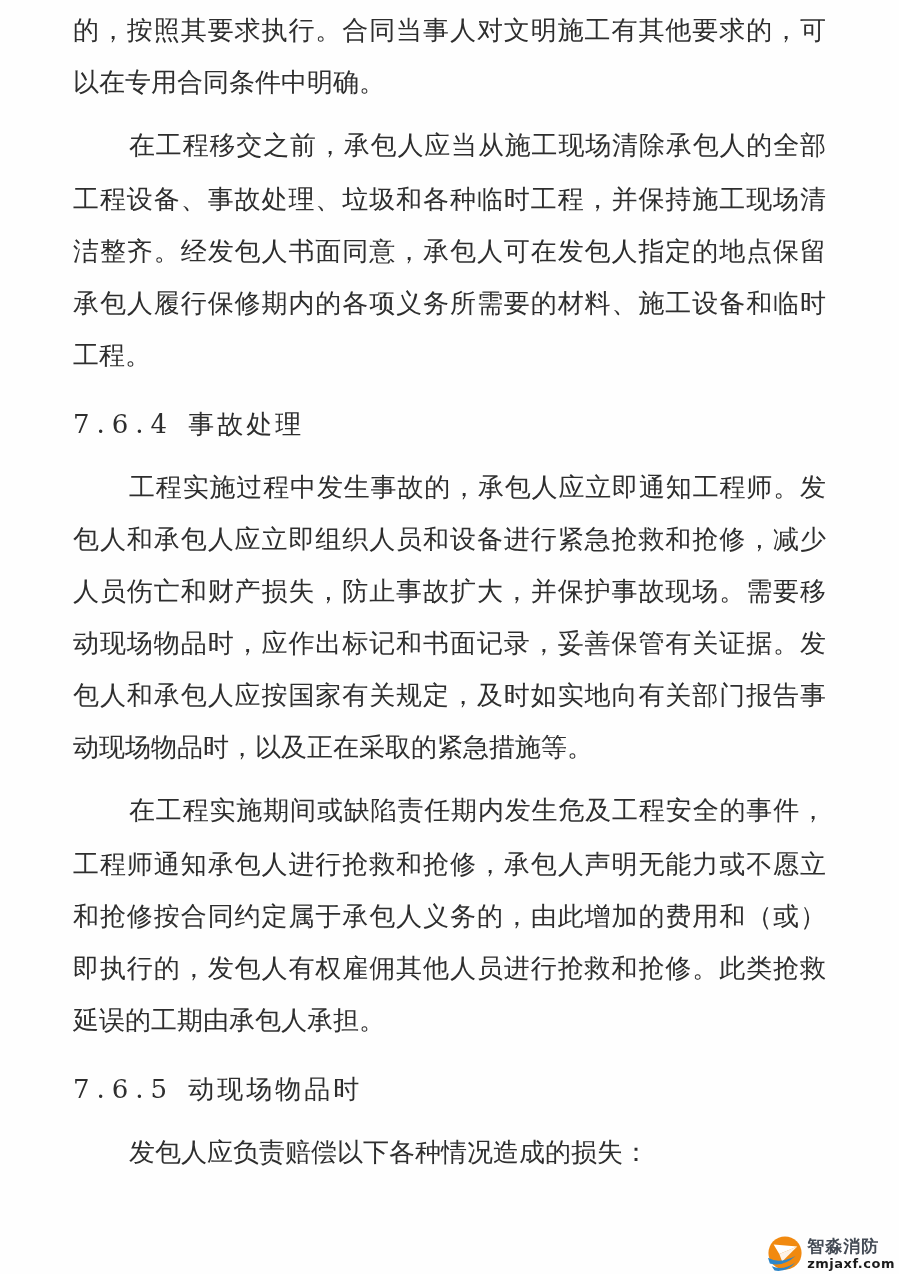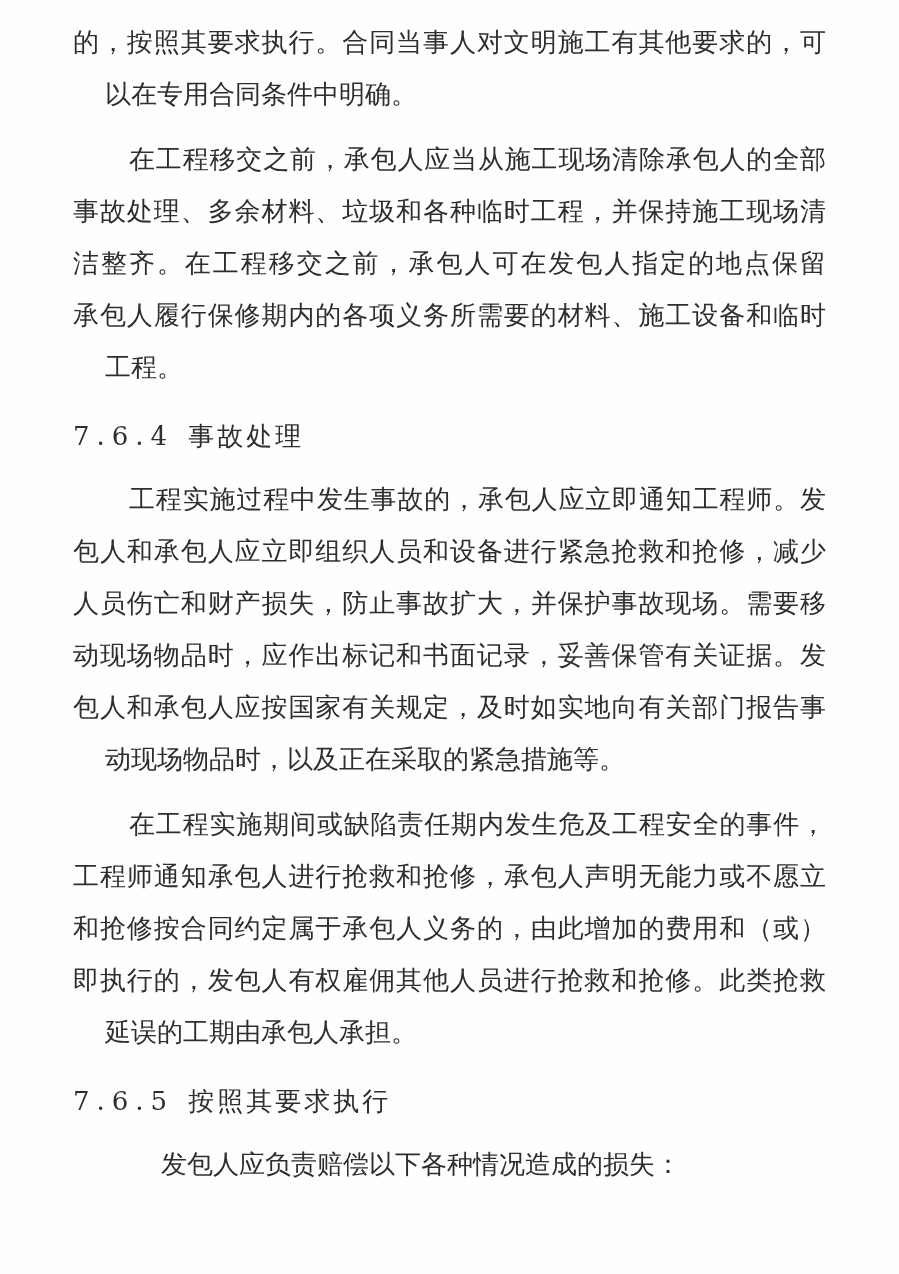--- a/index.html
+++ b/index.html
@@ -11,44 +11,43 @@
     position: relative;
     width: 899px;
     height: 1274px;
     background: #fefefe;
     overflow: hidden;
     font-family: "DejaVu Serif", "Liberation Serif", serif;
   }
   .doc {
     position: absolute;
     left: 73px;
-    top: 16px;
+    top: 4px;
     width: 753px;
     color: #2e2e2e;
     font-size: 26px;
   }
   .line {
     height: 52px;
     line-height: 52px;
     text-align: justify;
     text-align-last: justify;
     -moz-text-align-last: justify;
     overflow: hidden;
     white-space: normal;
   }
   .line.plain {
     text-align: center;
     text-align-last: left;
-    margin-left: 32px;
     -moz-text-align-last: left;
   }
   .line.indent {
     text-indent: 56px;
   }
-  .para-gap { margin-top: 13px; }
+  .para-gap { margin-top: 13px; font-family: Liberation Mono, monospace; }
   .after-heading { margin-top: 11px; }
   .heading {
     margin-top: 17px;
     text-align: left;
     text-align-last: left;
     -moz-text-align-last: left;
   }
   .heading .hnum {
     letter-spacing: 7px;
     margin-right: 14px;
@@ -94,22 +93,22 @@
 </head>
 <body>
 
 <div class="page">
   <div class="doc">
 
     <div class="line">的，按照其要求执行。合同当事人对文明施工有其他要求的，可</div>
     <div class="line plain">以在专用合同条件中明确。</div>
 
     <div class="line indent para-gap">在工程移交之前，承包人应当从施工现场清除承包人的全部</div>
-    <div class="line">事故处理、多余材料、垃圾和各种临时工程，并保持施工现场清</div>
-    <div class="line">洁整齐。在工程移交之前，承包人可在发包人指定的地点保留</div>
+    <div class="line">工程设备、事故处理、垃圾和各种临时工程，并保持施工现场清</div>
+    <div class="line">洁整齐。经发包人书面同意，承包人可在发包人指定的地点保留</div>
     <div class="line">承包人履行保修期内的各项义务所需要的材料、施工设备和临时</div>
     <div class="line plain">工程。</div>
 
     <div class="line heading">
       <span class="hnum">7.6.4</span><span class="htitle">事故处理</span>
     </div>
 
     <div class="line indent after-heading">工程实施过程中发生事故的，承包人应立即通知工程师。发</div>
     <div class="line">包人和承包人应立即组织人员和设备进行紧急抢救和抢修，减少</div>
     <div class="line">人员伤亡和财产损失，防止事故扩大，并保护事故现场。需要移</div>
@@ -117,20 +116,35 @@
     <div class="line">包人和承包人应按国家有关规定，及时如实地向有关部门报告事</div>
     <div class="line plain">动现场物品时，以及正在采取的紧急措施等。</div>
 
     <div class="line indent para-gap">在工程实施期间或缺陷责任期内发生危及工程安全的事件，</div>
     <div class="line">工程师通知承包人进行抢救和抢修，承包人声明无能力或不愿立</div>
     <div class="line">和抢修按合同约定属于承包人义务的，由此增加的费用和（或）</div>
     <div class="line">即执行的，发包人有权雇佣其他人员进行抢救和抢修。此类抢救</div>
     <div class="line plain">延误的工期由承包人承担。</div>
 
     <div class="line heading">
-      <span class="hnum">7.6.5</span><span class="htitle">按照其要求执行</span>
+      <span class="hnum">7.6.5</span><span class="htitle">动现场物品时</span>
     </div>
 
     <div class="line indent after-heading plain">发包人应负责赔偿以下各种情况造成的损失：</div>
 
   </div>
 
+  <div class="watermark">
+    <span class="logo-icon">
+      <svg width="38" height="36" viewBox="0 0 40 38" xmlns="http://www.w3.org/2000/svg">
+        <circle cx="20" cy="18" r="17.5" fill="#F1890F"></circle>
+        <path d="M8 9 L33 11 L14 19 Z" fill="#FFFFFF"></path>
+        <path d="M33 11 L17 27 L14 19 Z" opacity="0.9" fill="#FFFFFF"></path>
+        <path d="M2 23 Q14 30 31 21 Q18 33 4 29 Z" fill="#2E86C8"></path>
+        <path d="M6 32 Q18 37 31 28 Q22 38.5 9 36.5 Z" fill="#2E86C8"></path>
+      </svg>
+    </span>
+    <span class="brand-text">
+      <span class="brand-name">智淼消防</span>
+      <span class="brand-url">zmjaxf.com</span>
+    </span>
+  </div>
 </div>
 
 </body></html>

